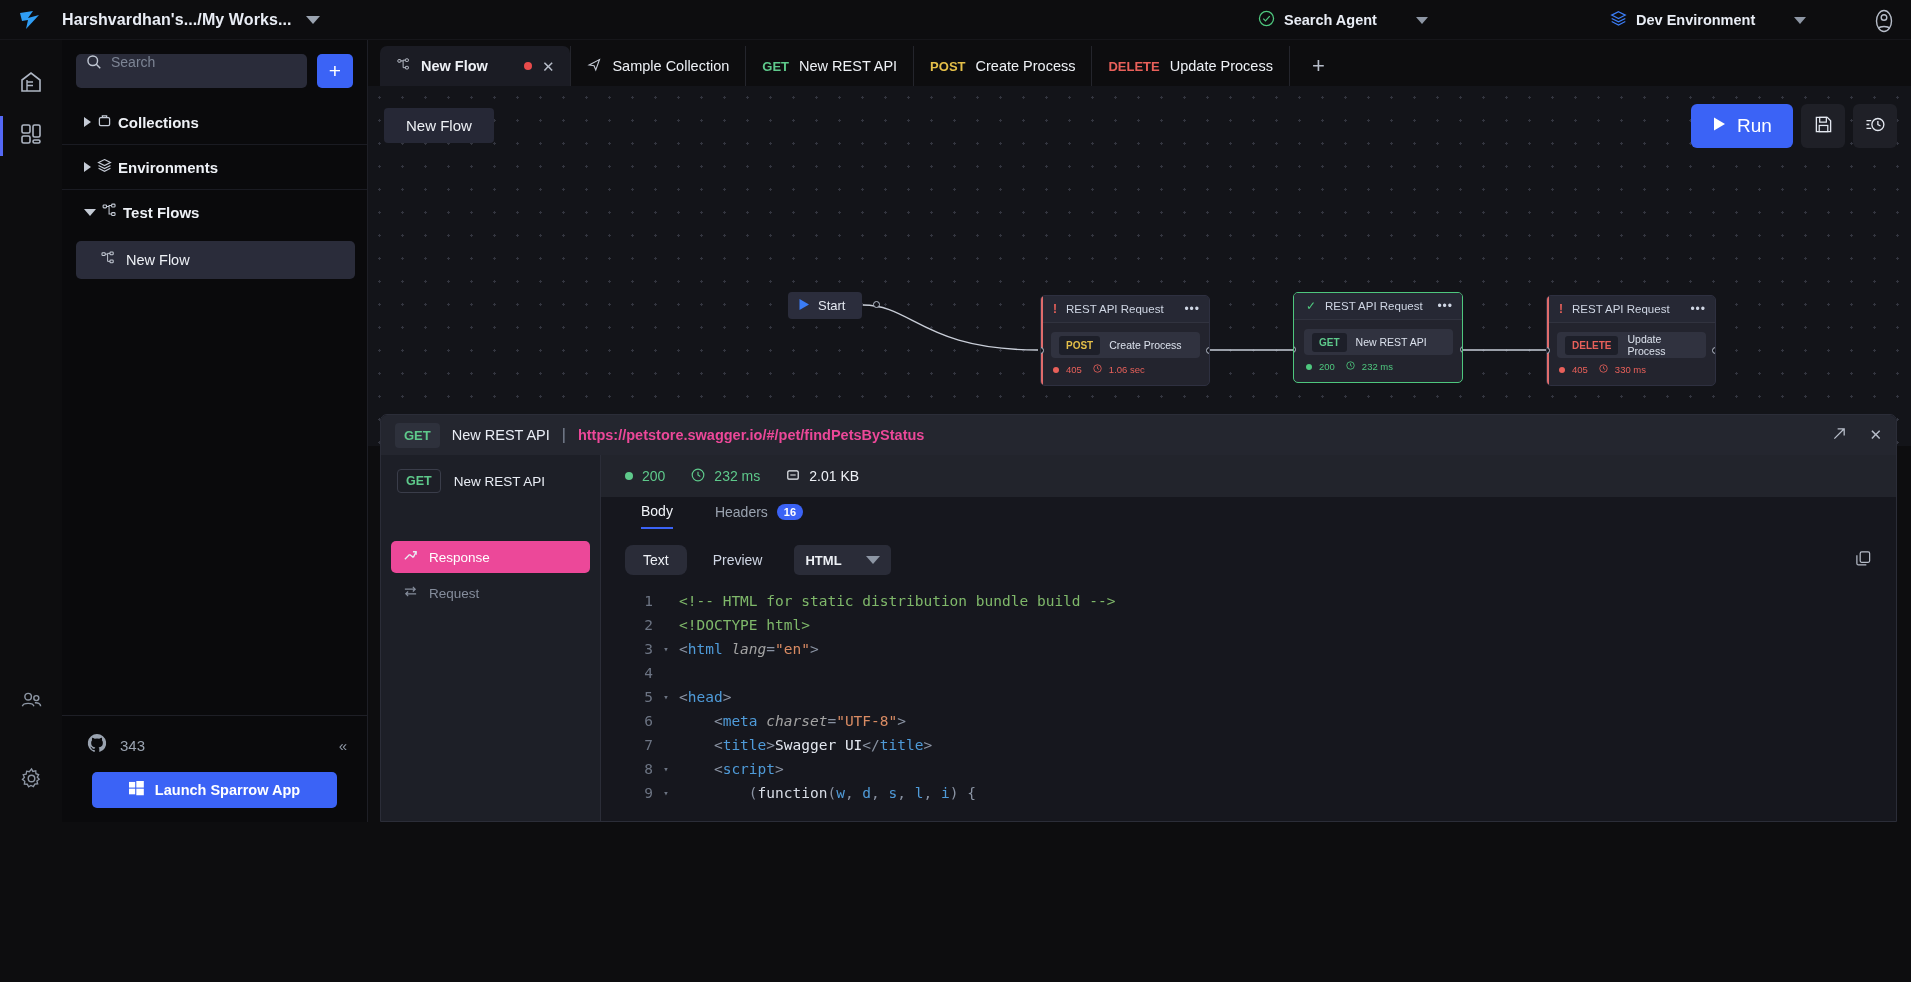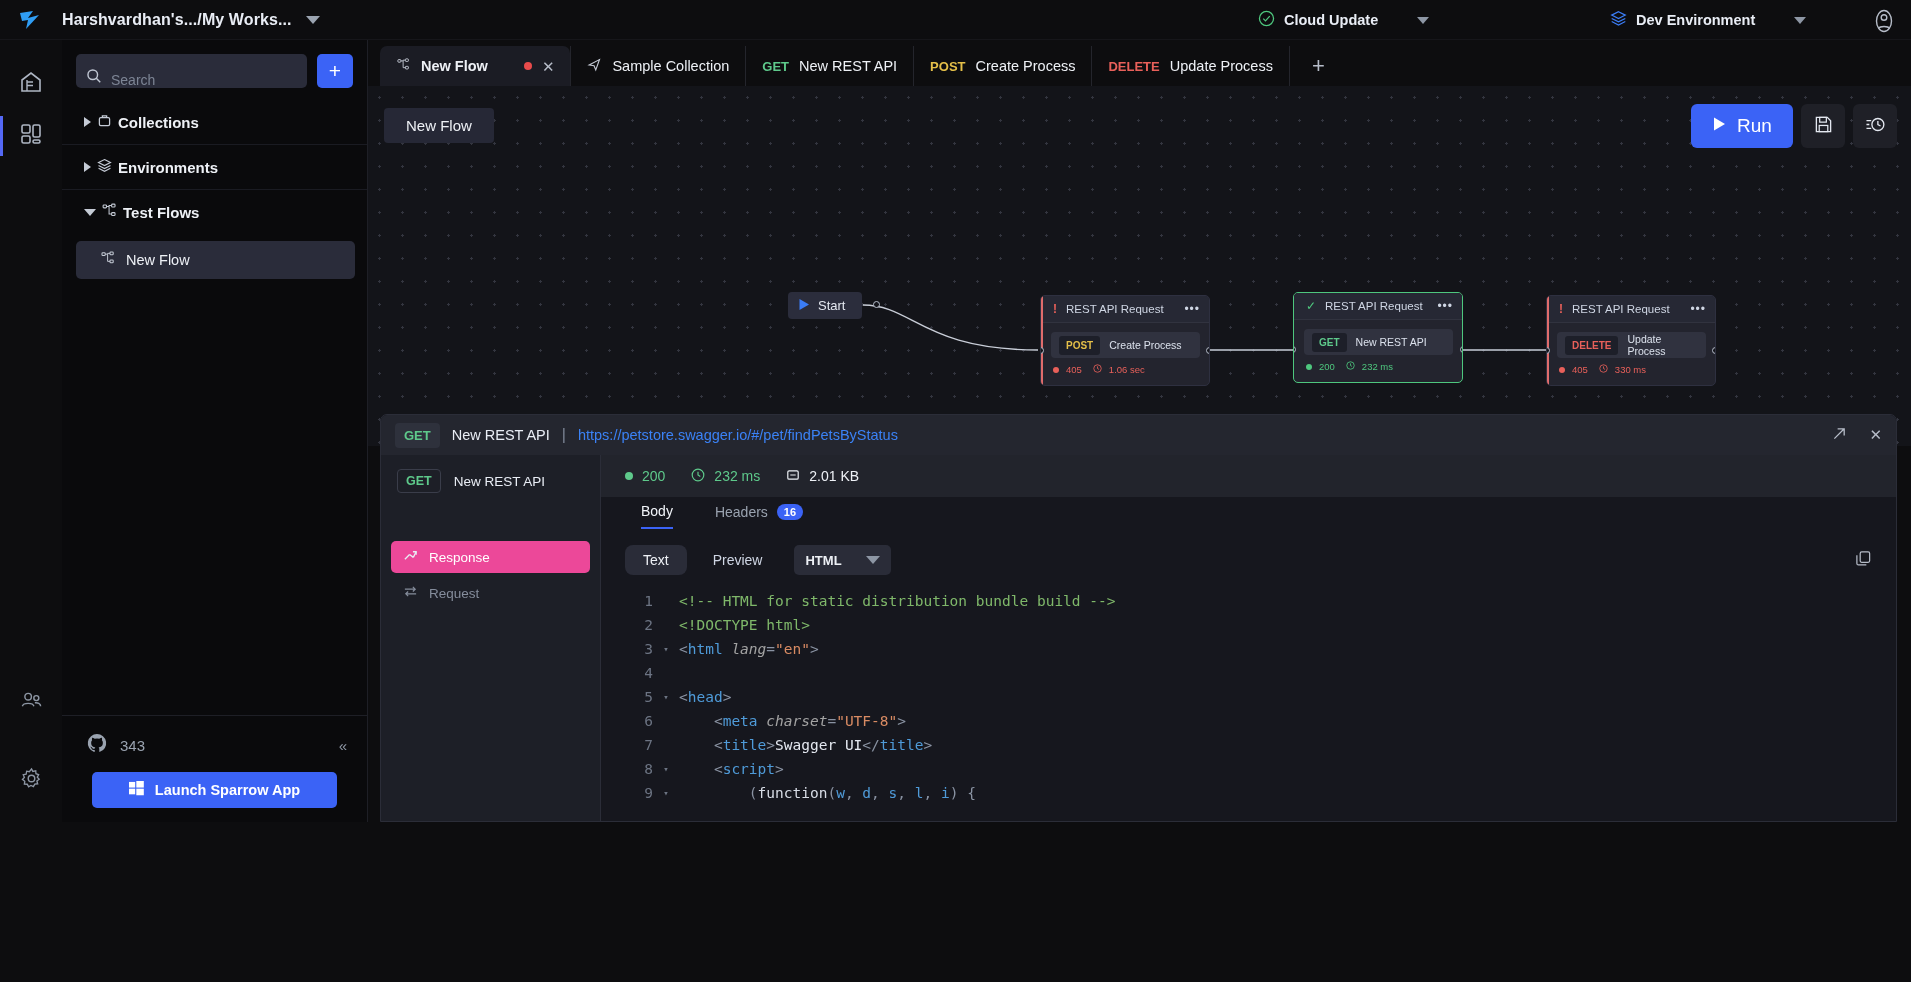--- a/index.html
+++ b/index.html
@@ -37,21 +37,21 @@
           align-items: center; padding-top: 18px; position: relative; }
   .rail-item { width: 62px; height: 52px; display: flex; align-items: center; justify-content: center;
                position: relative; cursor: pointer; }
   .rail-item.active::before { content:""; position: absolute; left: 0; top: 6px; bottom: 6px; width: 3px; background: #5468f5; }
   .rail-bottom { position: absolute; bottom: 16px; left: 0; width: 62px; display: flex; flex-direction: column; align-items: center; gap: 26px; }
 
   
   .sidebar { width: 306px; flex: 0 0 306px; background: #0a0a0c; border-right: 1px solid #1e1f26;
              display: flex; flex-direction: column; }
   .search-row { display: flex; gap: 10px; padding: 14px 14px 12px 14px; align-items: center; }
-  .search-box { flex: 1; height: 34px; background: #2a2c3a; border-radius: 5px; display: flex; align-items: flex-end;
+  .search-box { flex: 1; height: 34px; background: #2a2c3a; border-radius: 5px; display: flex; align-items: flex-start;
                 padding: 0 10px; gap: 9px; }
   .search-box input { background: transparent; border: none; outline: none; color: #d7dce5; font-size: 14px;
                       font-family: "Liberation Sans", sans-serif; width: 100%; }
   .search-box input::placeholder { color: #7d8595; }
   .add-btn { width: 36px; height: 34px; background: #3b63f6; border-radius: 5px; display: flex;
              align-items: center; justify-content: center; color: #fff; font-size: 21px; cursor: pointer; }
   .tree { flex: 1; overflow: hidden; }
   .tree-row { height: 45px; display: flex; align-items: center; gap: 5px; padding: 0 14px 0 22px;
               border-bottom: 1px solid #1a1b22; cursor: pointer; }
   .tree-row .tri { width: 0; height: 0; border-top: 5px solid transparent; border-bottom: 5px solid transparent;
@@ -119,21 +119,21 @@
   .meta-dot { width: 6px; height: 6px; border-radius: 50%; }
   .port { position: absolute; width: 7px; height: 7px; border-radius: 50%; background: #13141a; border: 1.2px solid #b8bfcc; }
 
   
   .resp-panel { position: absolute; left: 380px; right: 14px; top: 414px; bottom: 0; background: #16171e;
                 border: 1px solid #2b2d38; border-radius: 7px 7px 0 0; display: flex; flex-direction: column; overflow: hidden; }
   .resp-head { height: 40px; flex: 0 0 40px; background: #24262f; display: flex; align-items: center; padding: 0 14px; gap: 12px; }
   .resp-method { font-size: 13px; font-weight: bold; color: #5ec98b; background: #2e313c; border-radius: 4px; padding: 5px 9px; }
   .resp-name { font-size: 14.5px; color: #e9edf5; }
   .resp-sep { color: #7d8595; }
-  .resp-url { font-size: 14.5px; color: #3b82f6; }
+  .resp-url { font-size: 14.5px; color: #ec4899; font-weight: bold; }
   .resp-head-right { margin-left: auto; display: flex; gap: 22px; align-items: center; color: #b6bcc8; font-size: 15px; }
   .resp-body { flex: 1; display: flex; min-height: 0; }
   .resp-side { width: 220px; flex: 0 0 220px; background: #1d1f27; border-right: 1px solid #2b2d38; padding: 10px; }
   .side-top { display: flex; align-items: center; gap: 13px; padding: 4px 4px 12px 6px; }
   .side-method { font-size: 12.5px; font-weight: bold; color: #5ec98b; border: 1px solid #3a3d4a; border-radius: 4px; padding: 4px 8px; }
   .side-name { font-size: 13.5px; color: #e9edf5; }
   .side-item { height: 32px; display: flex; align-items: center; gap: 11px; padding-left: 12px; border-radius: 5px;
                font-size: 13.5px; cursor: pointer; }
   .side-item.active { background: #ec4899; color: #ffffff; margin-top: 36px; }
   .side-item.inactive { color: #858d9c; margin-top: 4px; }
@@ -183,21 +183,21 @@
     <div class="ws-title">Harshvardhan's.../My Works...</div>
     <div class="caret"></div>
 
     <div class="topbar-center">
       <span>
         <svg width="17" height="17" viewBox="0 0 20 20">
             <circle cx="10" cy="10" r="8.3" fill="none" stroke="#4ec77e" stroke-width="1.5"></circle>
             <path d="M6.2 10.2 L8.8 12.8 L13.8 7.2" fill="none" stroke="#4ec77e" stroke-width="1.5"></path>
           </svg>
       </span>
-      <span class="tb-label">Cloud Update</span>
+      <span class="tb-label">Search Agent</span>
       <span class="caret-sm"></span>
     </div>
 
     <div class="topbar-right">
       <span>
         <svg width="17" height="17" viewBox="0 0 20 20">
             <path d="M10 2 L18 6 L10 10 L2 6 Z" fill="none" stroke="#3b7df6" stroke-width="1.4"></path>
             <path d="M2 10 L10 14 L18 10" fill="none" stroke="#3b7df6" stroke-width="1.4"></path>
             <path d="M2 13.6 L10 17.6 L18 13.6" fill="none" stroke="#3b7df6" stroke-width="1.4"></path>
           </svg>

